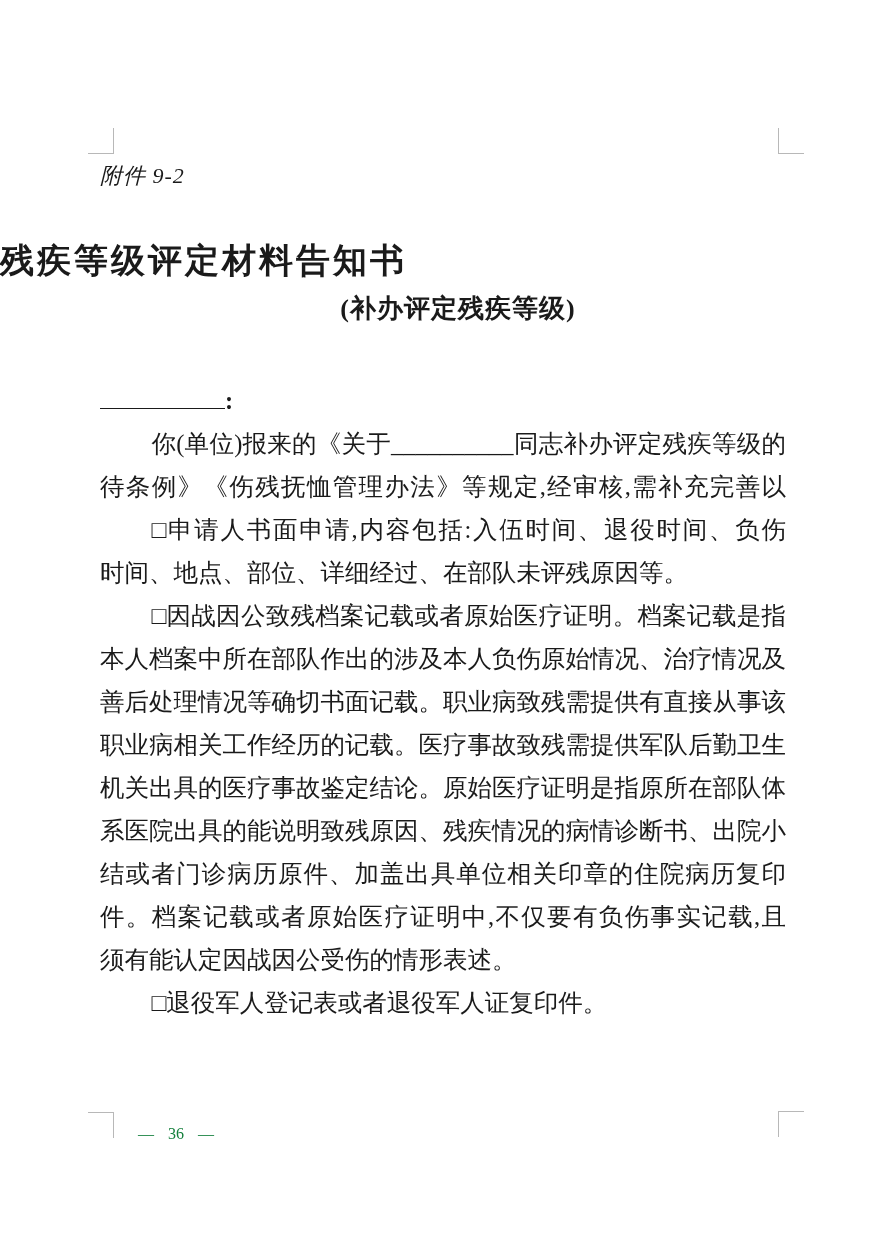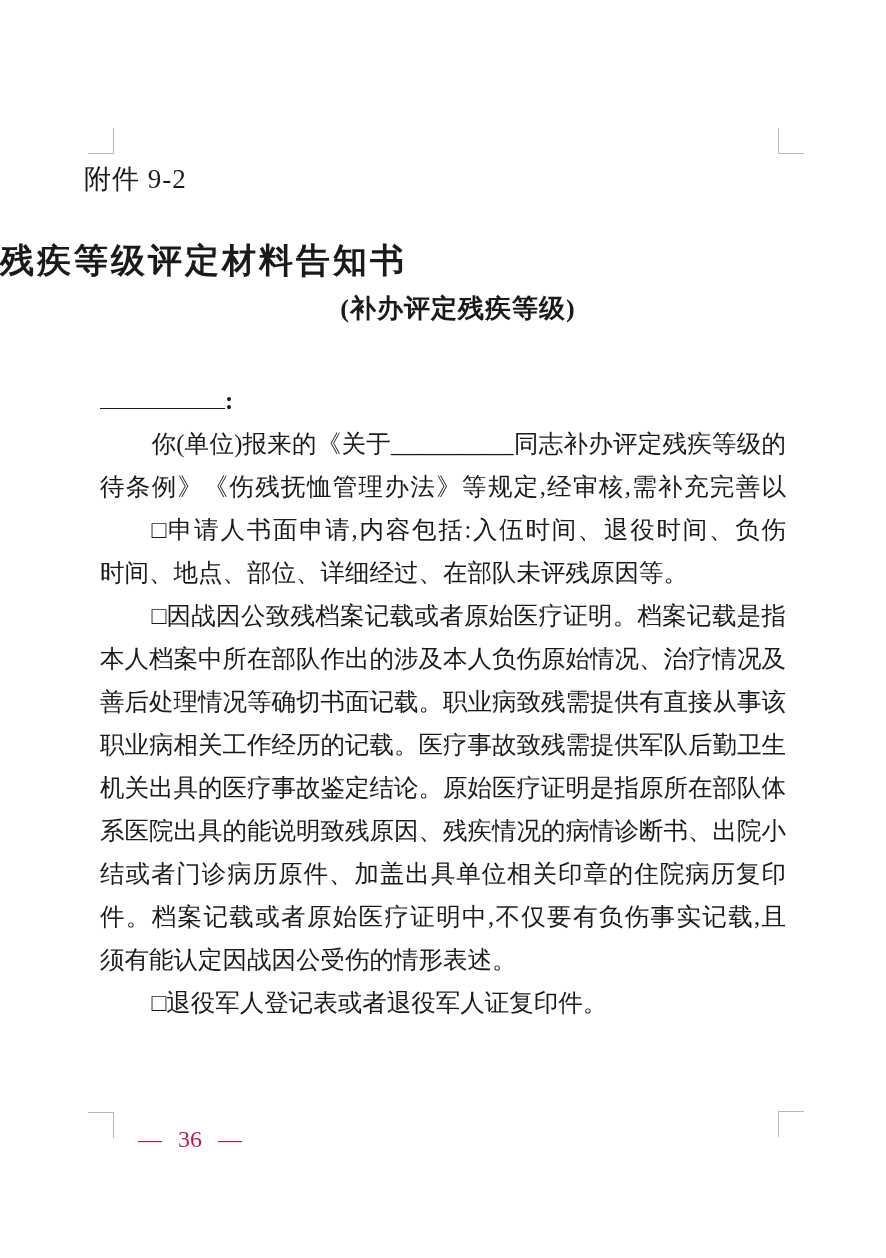--- a/index.html
+++ b/index.html
@@ -14,22 +14,22 @@
   .page { position: absolute; inset: 0; background: #fff; }
 
   
   .mark { position: absolute; width: 25px; height: 25px; }
   .mark.tl { left: 88px;  top: 128px;  border-right: 1.5px solid #b8b8b8; border-bottom: 1.5px solid #b8b8b8; }
   .mark.tr { left: 778px; top: 128px;  border-left: 1.5px solid #b8b8b8;  border-bottom: 1.5px solid #b8b8b8; }
   .mark.bl { left: 88px;  top: 1112px; border-right: 1.5px solid #b8b8b8; border-top: 1.5px solid #b8b8b8; }
   .mark.br { left: 778px; top: 1111px; border-left: 1.5px solid #b8b8b8;  border-top: 1.5px solid #b8b8b8; }
 
   .attachment {
-    position: absolute; left: 84px; top: 162px;
-    font-size: 27px; line-height: 1.3; letter-spacing: 1px;
+    position: absolute; left: 100px; top: 162px;
+    font-size: 22px; line-height: 1.3; letter-spacing: 1px; font-style: italic;
   }
   .doc-title {
     position: absolute; left: 0; top: 240px; width: 100%;
     text-align: left;
     font-size: 34px; font-weight: 700; letter-spacing: 3px;
     line-height: 1.25;
   }
   .doc-subtitle {
     position: absolute; left: 0; top: 293px; width: 100%;
     text-align: center;
@@ -49,22 +49,22 @@
   .salutation .blank {
     display: inline-block;
     width: 125px; height: 1em;
     border-bottom: 1.5px solid #1a1a1a;
     vertical-align: baseline;
   }
   .salutation .colon { font-weight: 700; }
 
   .page-number {
     position: absolute; left: 138px; top: 1124px;
-    font-size: 24px; line-height: 1.3;
-    color: #be185d;
+    font-size: 16px; line-height: 1.3;
+    color: #15803d;
     word-spacing: 10px;
     text-align: center;
   }
 </style>
 </head>
 <body>
 
 <div class="page">
 
   <div class="mark tl"></div>

